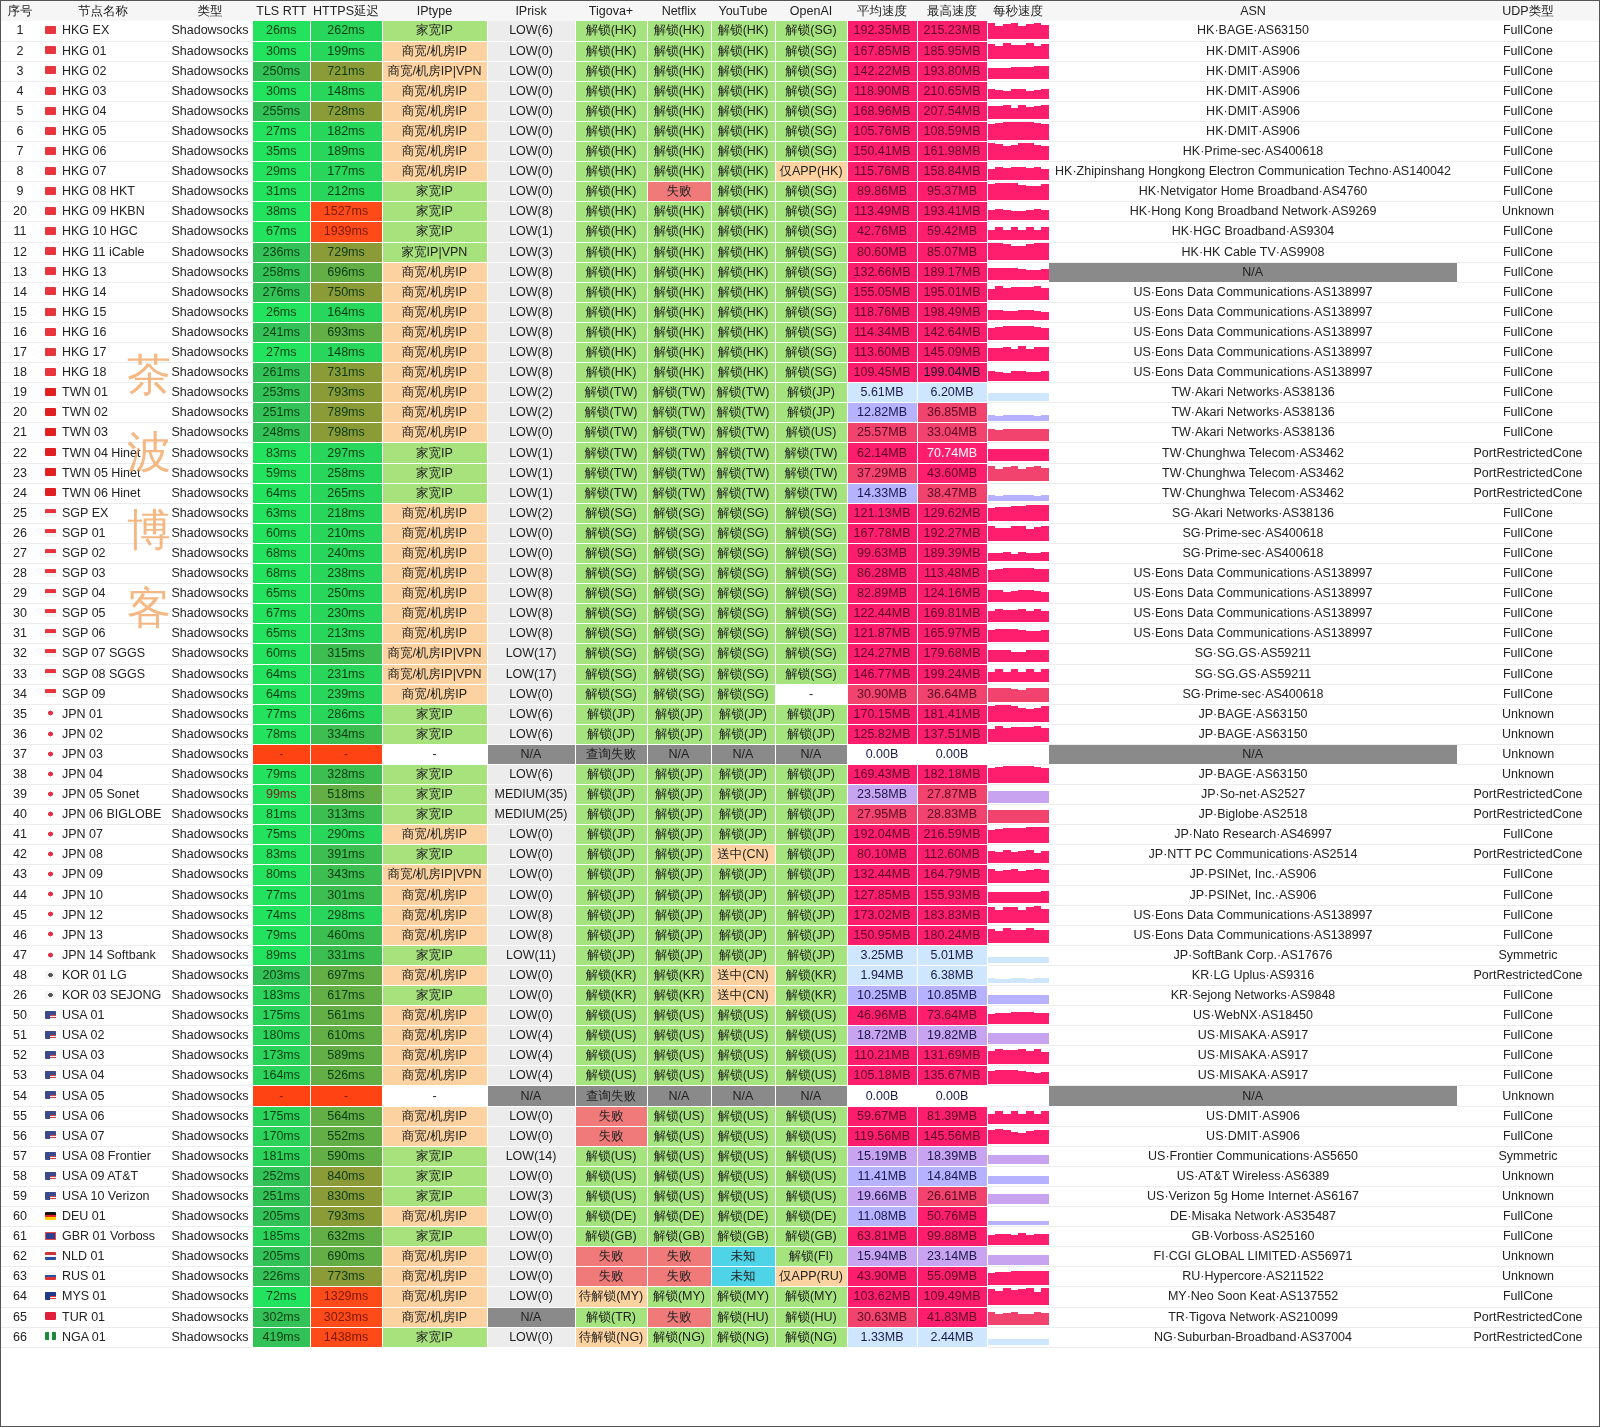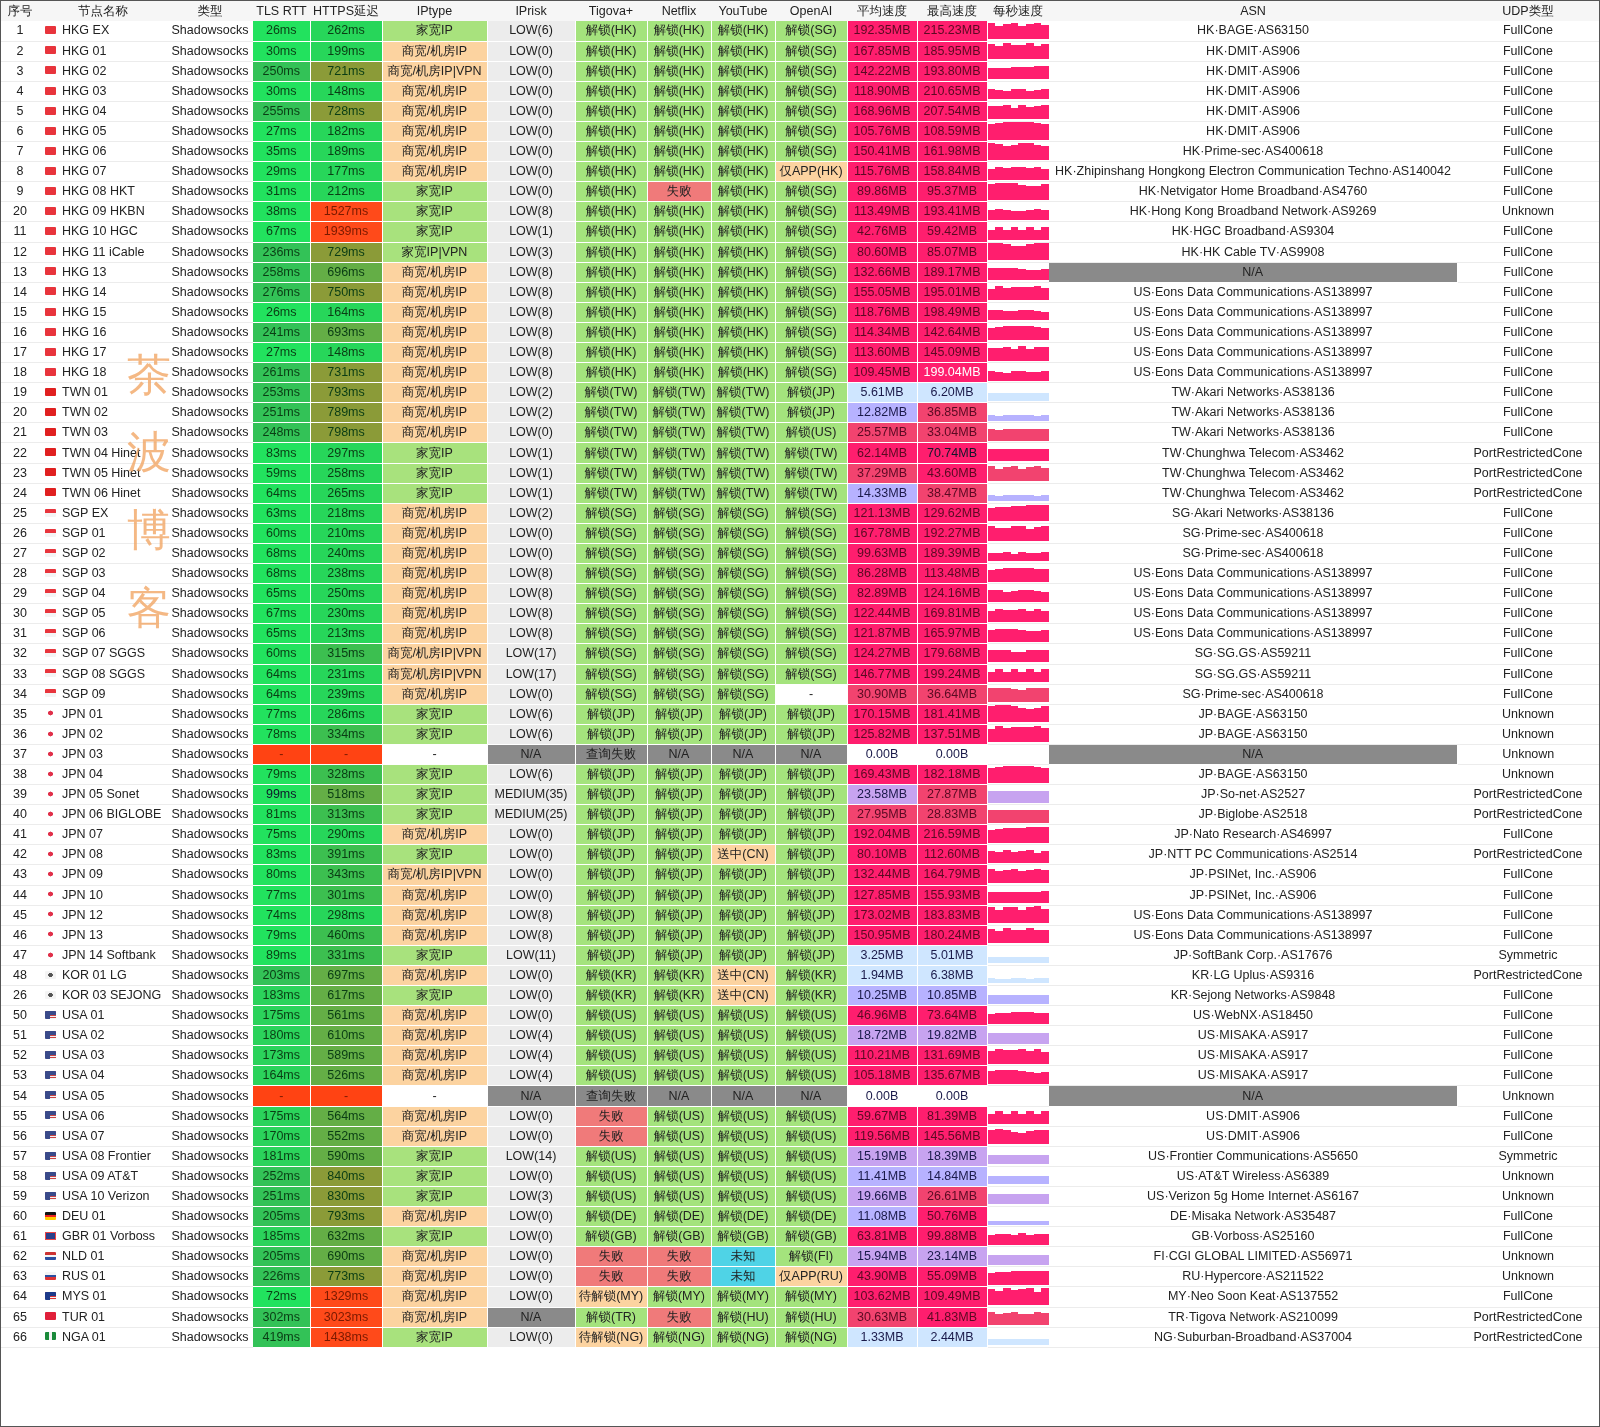--- a/index.html
+++ b/index.html
@@ -564,21 +564,21 @@
           <td>Shadowsocks</td>
           <td class="c-bordered" style="background: rgb(51, 194, 87); color: rgb(10, 61, 20);">261ms</td>
           <td class="c-bordered" style="background: rgb(139, 155, 56); color: rgb(10, 61, 20);">731ms</td>
           <td class="c-bordered" style="background: rgb(252, 211, 160);">商宽/机房IP</td>
           <td class="c-bordered" style="background: rgb(236, 236, 236);">LOW(8)</td>
           <td class="c-bordered" style="background: rgb(164, 227, 125);">解锁(HK)</td>
           <td class="c-bordered" style="background: rgb(164, 227, 125);">解锁(HK)</td>
           <td class="c-bordered" style="background: rgb(164, 227, 125);">解锁(HK)</td>
           <td class="c-bordered" style="background: rgb(164, 227, 125);">解锁(SG)</td>
           <td class="c-bordered" style="background: rgb(255, 30, 110); color: rgb(90, 10, 34);">109.45MB</td>
-          <td class="c-bordered" style="background: rgb(255, 30, 110); color: #ffffff; text-align: center;">199.04MB</td>
+          <td class="c-bordered" style="background: rgb(255, 30, 110); color: #0f172a; text-align: center;">199.04MB</td>
           <td style="padding: 0px;">
             <div class="spark">
               <span style="height: 9.87767px; background: rgb(255, 30, 110);"></span>
               <span style="height: 8.80623px; background: rgb(255, 30, 110);"></span>
               <span style="height: 8.05159px; background: rgb(255, 30, 110);"></span>
               <span style="height: 9.6357px; background: rgb(255, 30, 110);"></span>
               <span style="height: 9.71692px; background: rgb(255, 30, 110);"></span>
               <span style="height: 8.24007px; background: rgb(255, 30, 110);"></span>
               <span style="height: 8.63854px; background: rgb(255, 30, 110);"></span>
               <span style="height: 9.84469px; background: rgb(255, 30, 110);"></span>
@@ -680,21 +680,21 @@
           <td>Shadowsocks</td>
           <td class="c-bordered" style="background: rgb(34, 226, 94); color: rgb(10, 61, 20);">83ms</td>
           <td class="c-bordered" style="background: rgb(39, 214, 90); color: rgb(10, 61, 20);">297ms</td>
           <td class="c-bordered" style="background: rgb(168, 226, 125);">家宽IP</td>
           <td class="c-bordered" style="background: rgb(236, 236, 236);">LOW(1)</td>
           <td class="c-bordered" style="background: rgb(164, 227, 125);">解锁(TW)</td>
           <td class="c-bordered" style="background: rgb(164, 227, 125);">解锁(TW)</td>
           <td class="c-bordered" style="background: rgb(164, 227, 125);">解锁(TW)</td>
           <td class="c-bordered" style="background: rgb(164, 227, 125);">解锁(TW)</td>
           <td class="c-bordered" style="background: rgb(255, 30, 110); color: rgb(90, 10, 34);">62.14MB</td>
-          <td class="c-bordered" style="background: rgb(255, 30, 110); color: #0f172a;">70.74MB</td>
+          <td class="c-bordered" style="background: rgb(255, 30, 110); color: #ffffff;">70.74MB</td>
           <td style="padding: 0px;">
             <div class="spark">
               <span style="height: 11.9288px; background: rgb(255, 30, 110);"></span>
               <span style="height: 11.9637px; background: rgb(255, 30, 110);"></span>
               <span style="height: 11.9987px; background: rgb(255, 30, 110);"></span>
               <span style="height: 12.0337px; background: rgb(255, 30, 110);"></span>
               <span style="height: 12.0686px; background: rgb(255, 30, 110);"></span>
               <span style="height: 12.1035px; background: rgb(255, 30, 110);"></span>
               <span style="height: 12.1385px; background: rgb(255, 30, 110);"></span>
               <span style="height: 12.1733px; background: rgb(255, 30, 110);"></span>
@@ -1164,21 +1164,21 @@
               <span style="height: 14.3135px; background: rgb(255, 30, 110);"></span>
             </div>
           </td>
           <td>JP·BAGE·AS63150</td>
           <td>Unknown</td>
         </tr>
         <tr>
           <td>39</td>
           <td class="name"><span class="flag" style="background:radial-gradient(circle,#e0304a 35%,transparent 38%);"></span><span>JPN 05 Sonet</span></td>
           <td>Shadowsocks</td>
-          <td class="c-bordered" style="background: rgb(34, 226, 94); color: #0f172a; margin-left: 34px;">99ms</td>
+          <td class="c-bordered" style="background: rgb(34, 226, 94); color: #7f1d1d; margin-left: 34px;">99ms</td>
           <td class="c-bordered" style="background: rgb(100, 174, 70); color: rgb(10, 61, 20);">518ms</td>
           <td class="c-bordered" style="background: rgb(168, 226, 125);">家宽IP</td>
           <td class="c-bordered" style="background: rgb(236, 236, 236);">MEDIUM(35)</td>
           <td class="c-bordered" style="background: rgb(164, 227, 125);">解锁(JP)</td>
           <td class="c-bordered" style="background: rgb(164, 227, 125);">解锁(JP)</td>
           <td class="c-bordered" style="background: rgb(164, 227, 125);">解锁(JP)</td>
           <td class="c-bordered" style="background: rgb(164, 227, 125);">解锁(JP)</td>
           <td class="c-bordered" style="background: rgb(199, 163, 240); color: rgb(26, 26, 74);">23.58MB</td>
           <td class="c-bordered" style="background: rgb(242, 67, 111); color: rgb(90, 10, 34);">27.87MB</td>
           <td style="padding: 0px;">

